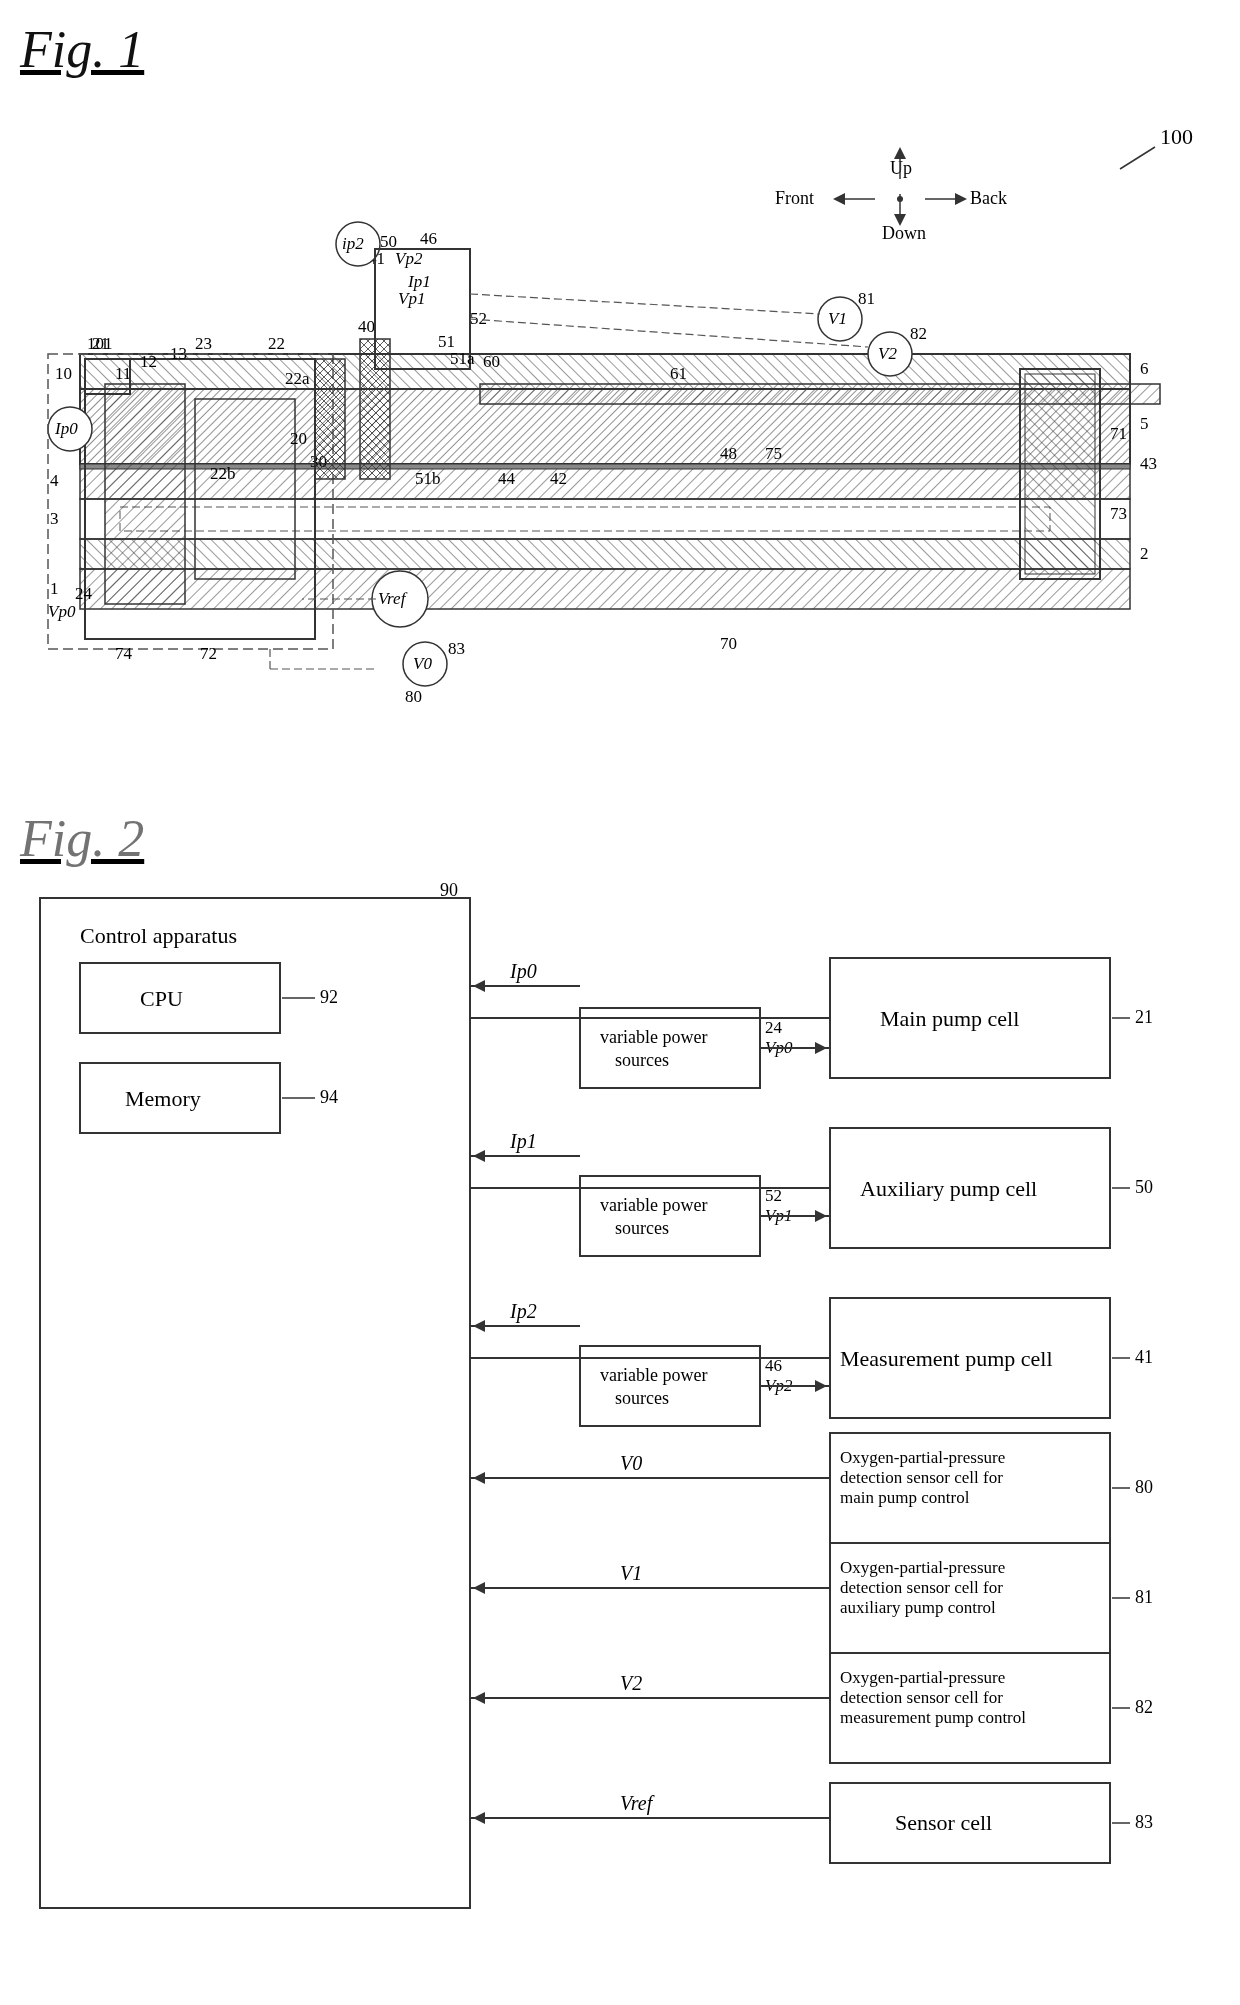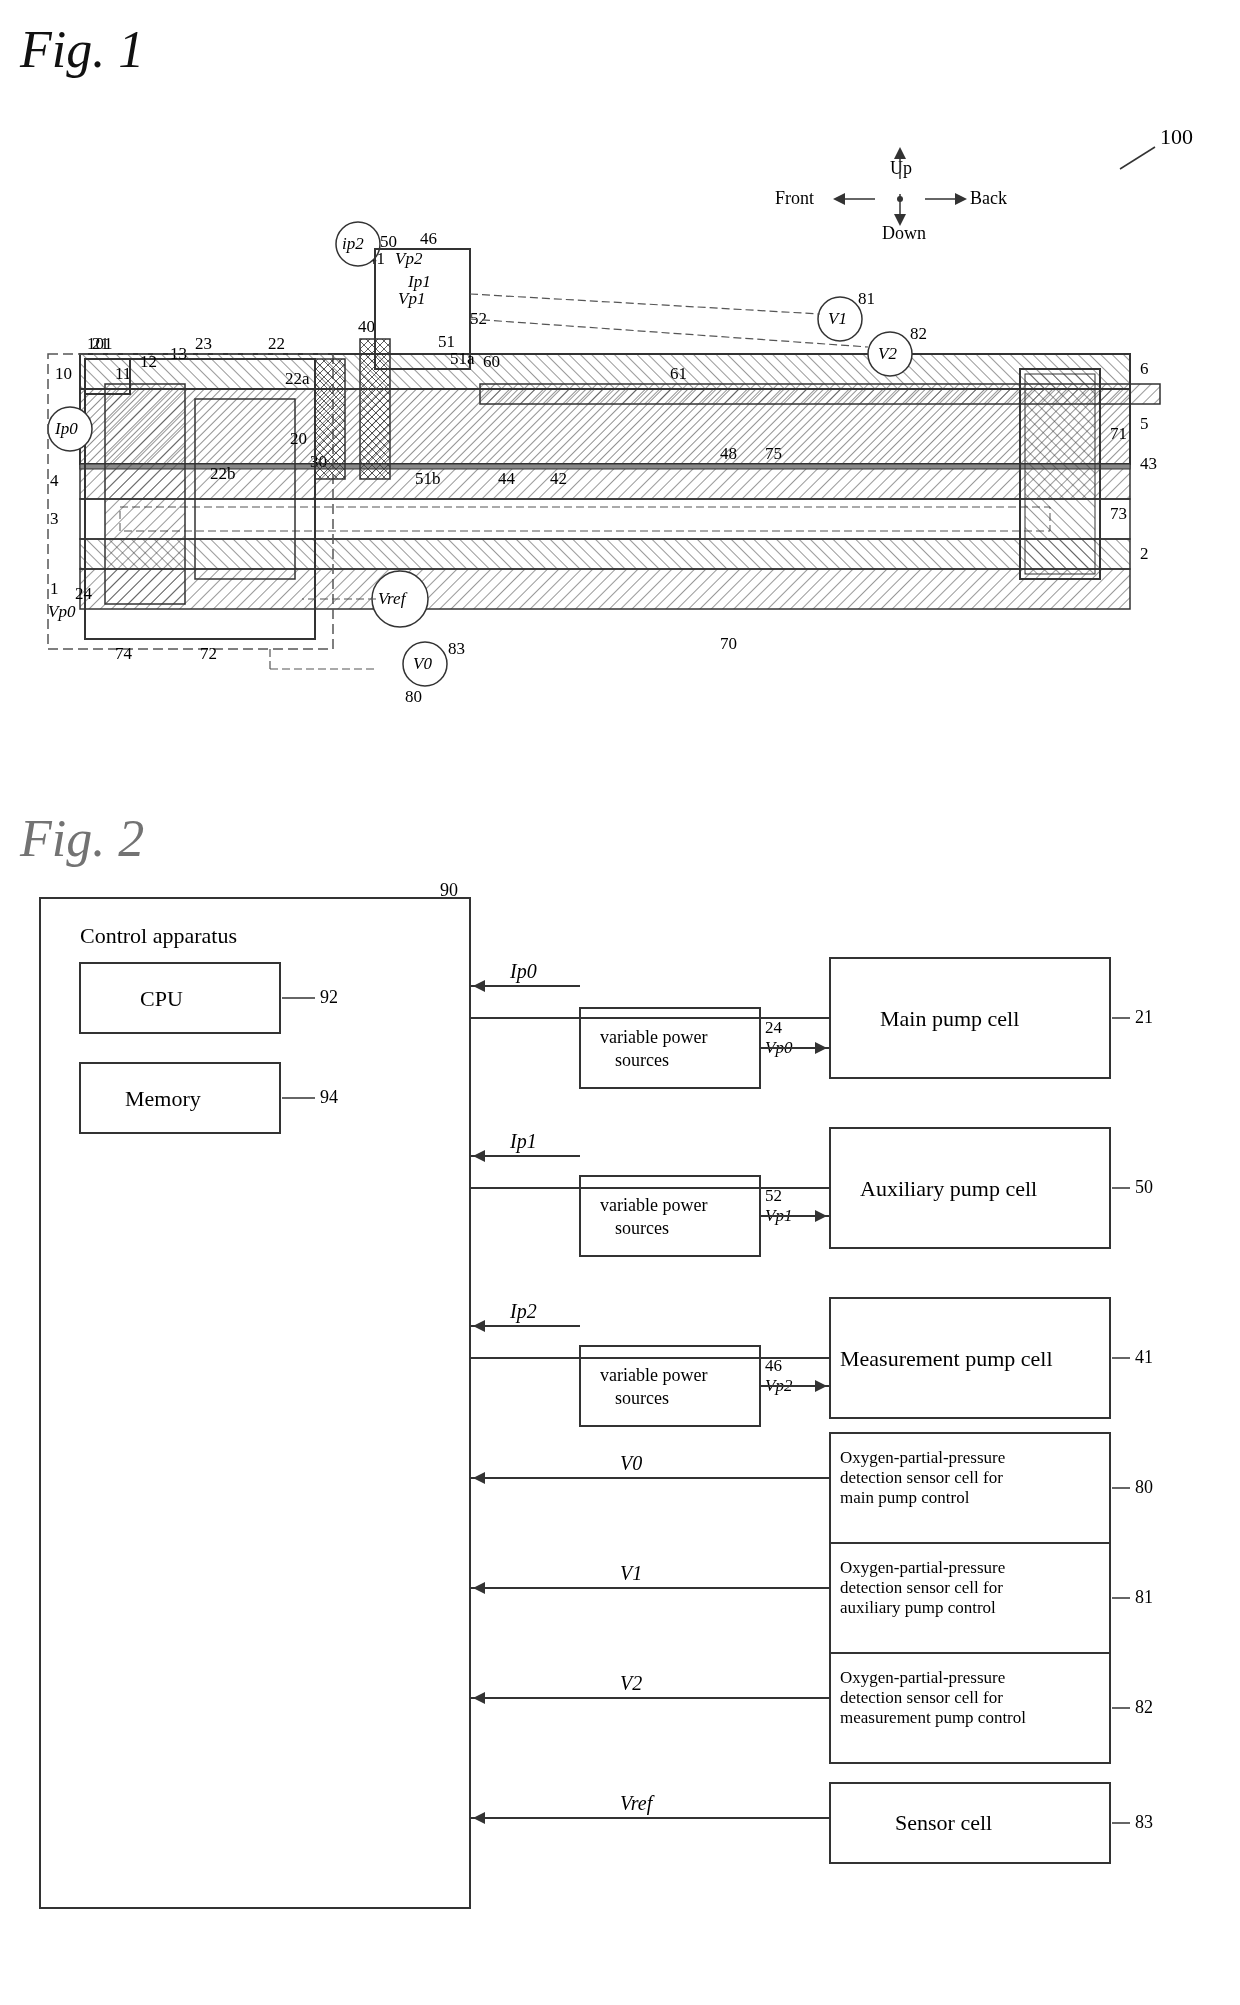--- a/index.html
+++ b/index.html
@@ -11,20 +11,21 @@
       position: relative;
       overflow-x: hidden;
     }
 
     .page-container {
       width: 1240px;
       min-height: 2005px;
       background: #fff;
       position: relative;
       padding: 20px;
+      text-decoration: underline;
     }
 
     
     .fig-label {
       font-size: 52px;
       font-weight: normal;
       font-style: italic;
       color: #111;
       margin-bottom: 10px;
     }

